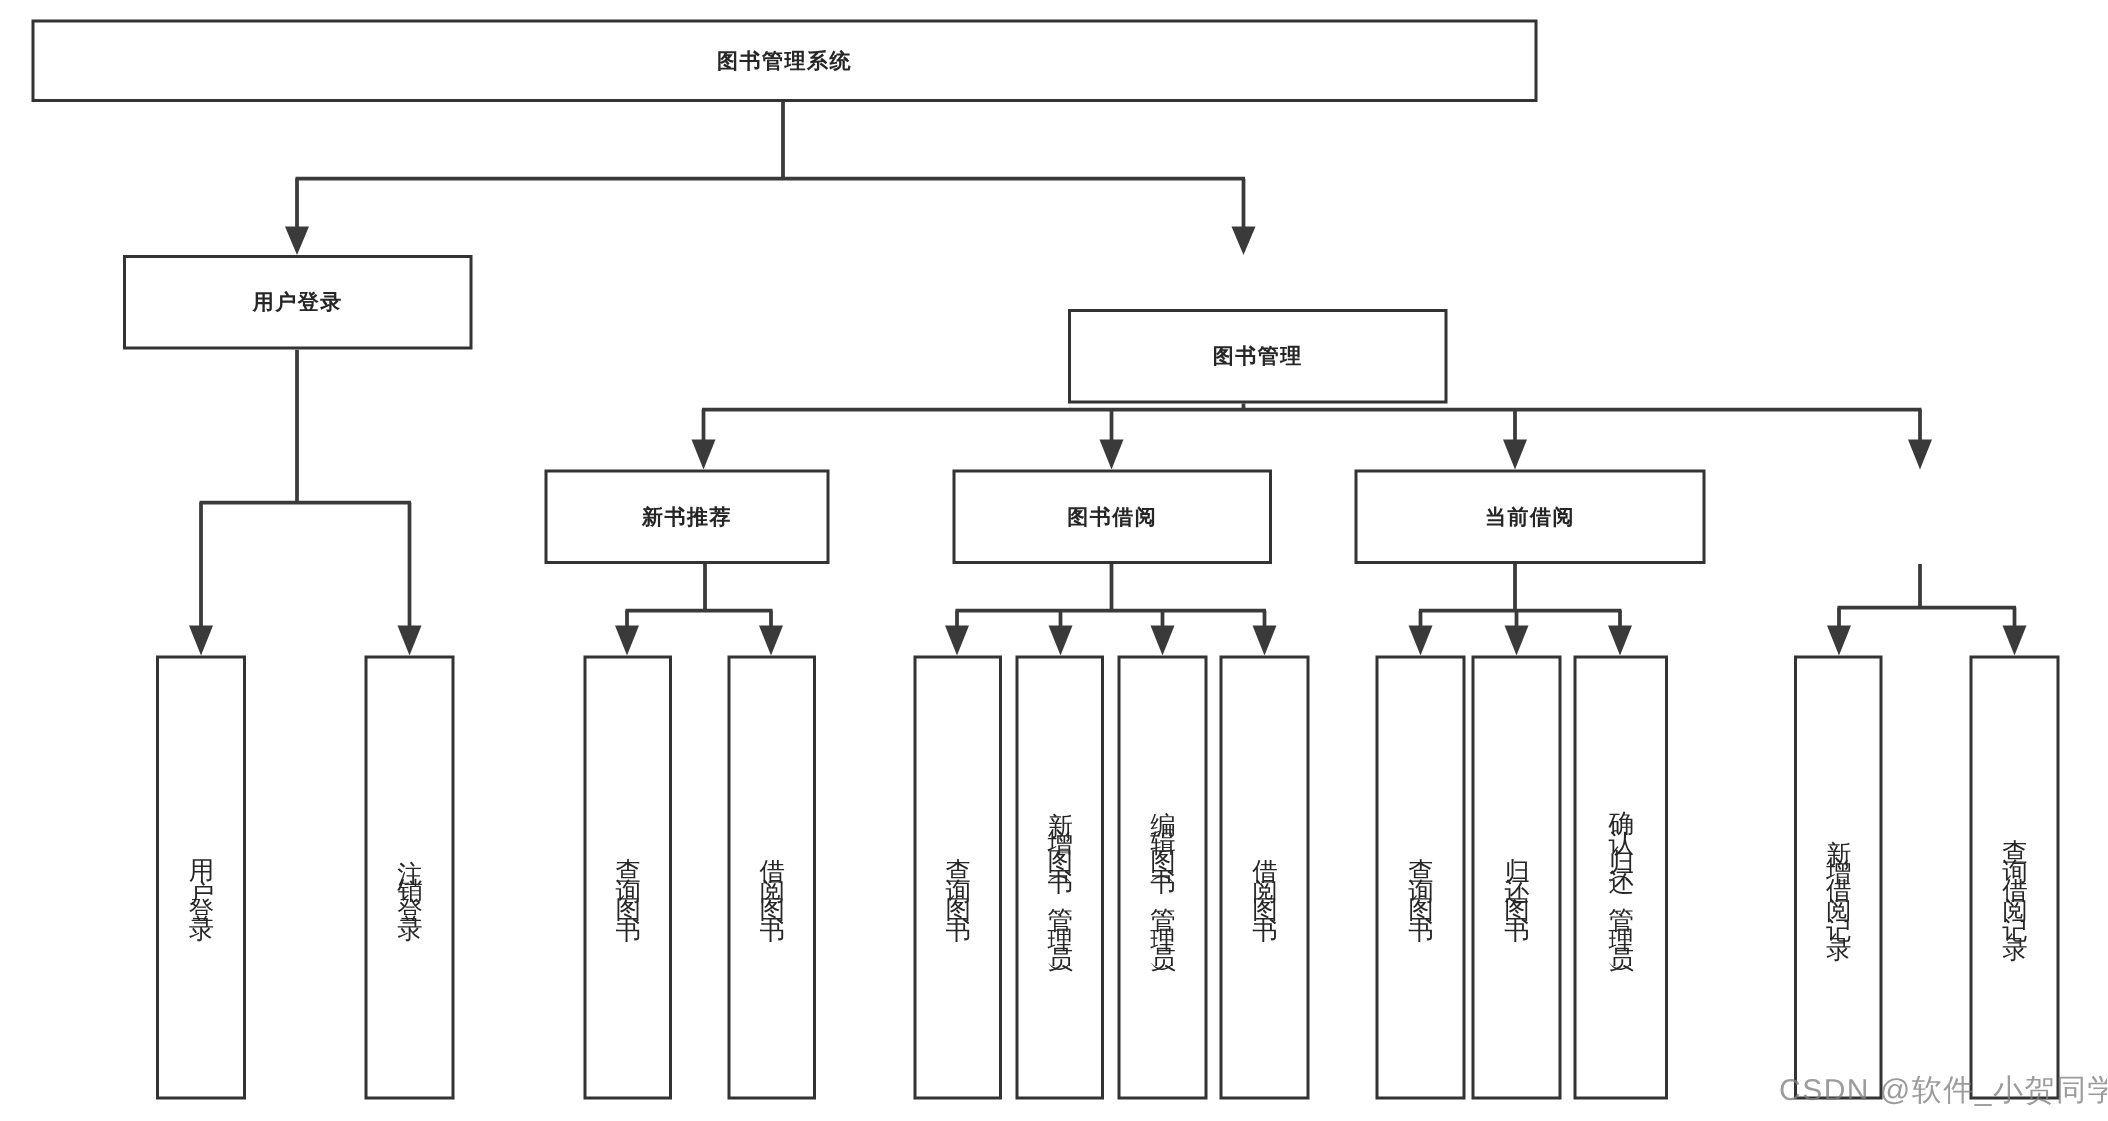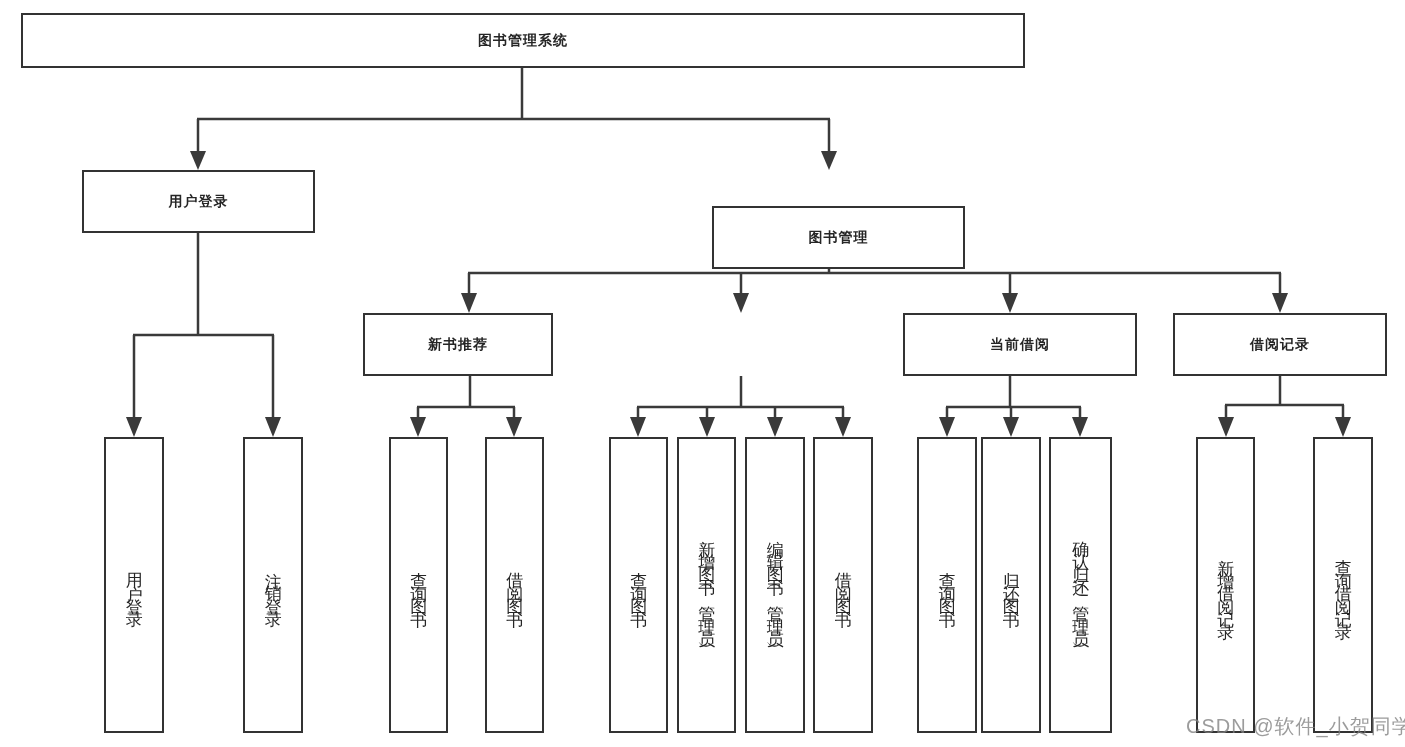--- a/index.html
+++ b/index.html
@@ -156,26 +156,26 @@
   <div class="box hbox b-login">
     <span>用户登录</span>
   </div>
   <div class="box hbox b-mgmt">
     <span>图书管理</span>
   </div>
 
   <div class="box hbox b-g0">
     <span>新书推荐</span>
   </div>
+  <div class="box hbox b-g1">
+    <span>图书借阅</span>
+  </div>
   <div class="box hbox b-g2">
     <span>当前借阅</span>
   </div>
-  <div class="box hbox b-g3">
-    <span>借阅记录</span>
-  </div>
 
   <div class="box vbox lf l-1a">
     <span class="vtext">用户登录</span>
   </div>
   <div class="box vbox lf l-1b">
     <span class="vtext">注销登录</span>
   </div>
 
   <div class="box vbox lf l-2a">
     <span class="vtext">查询图书</span>

